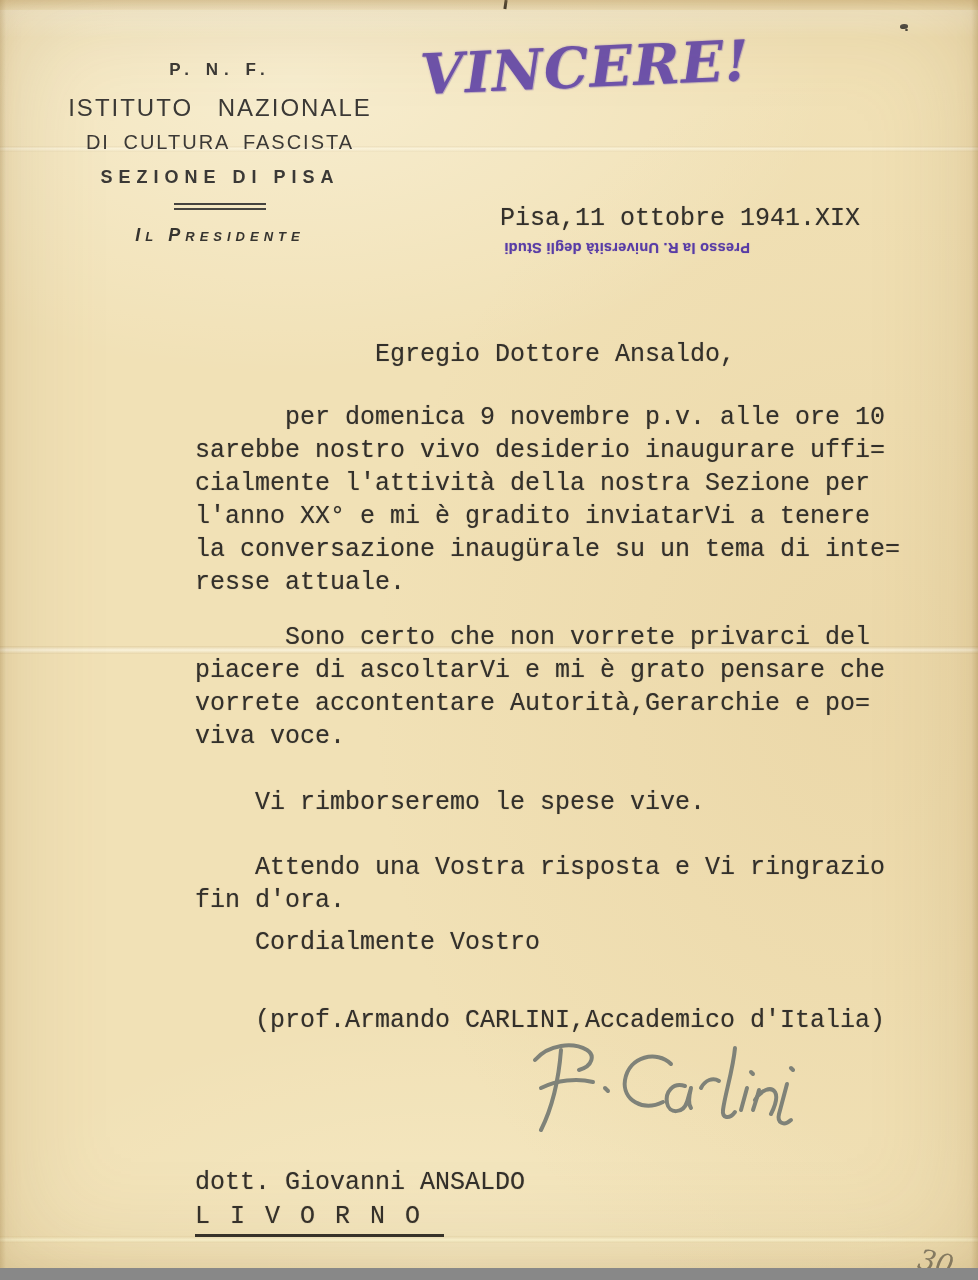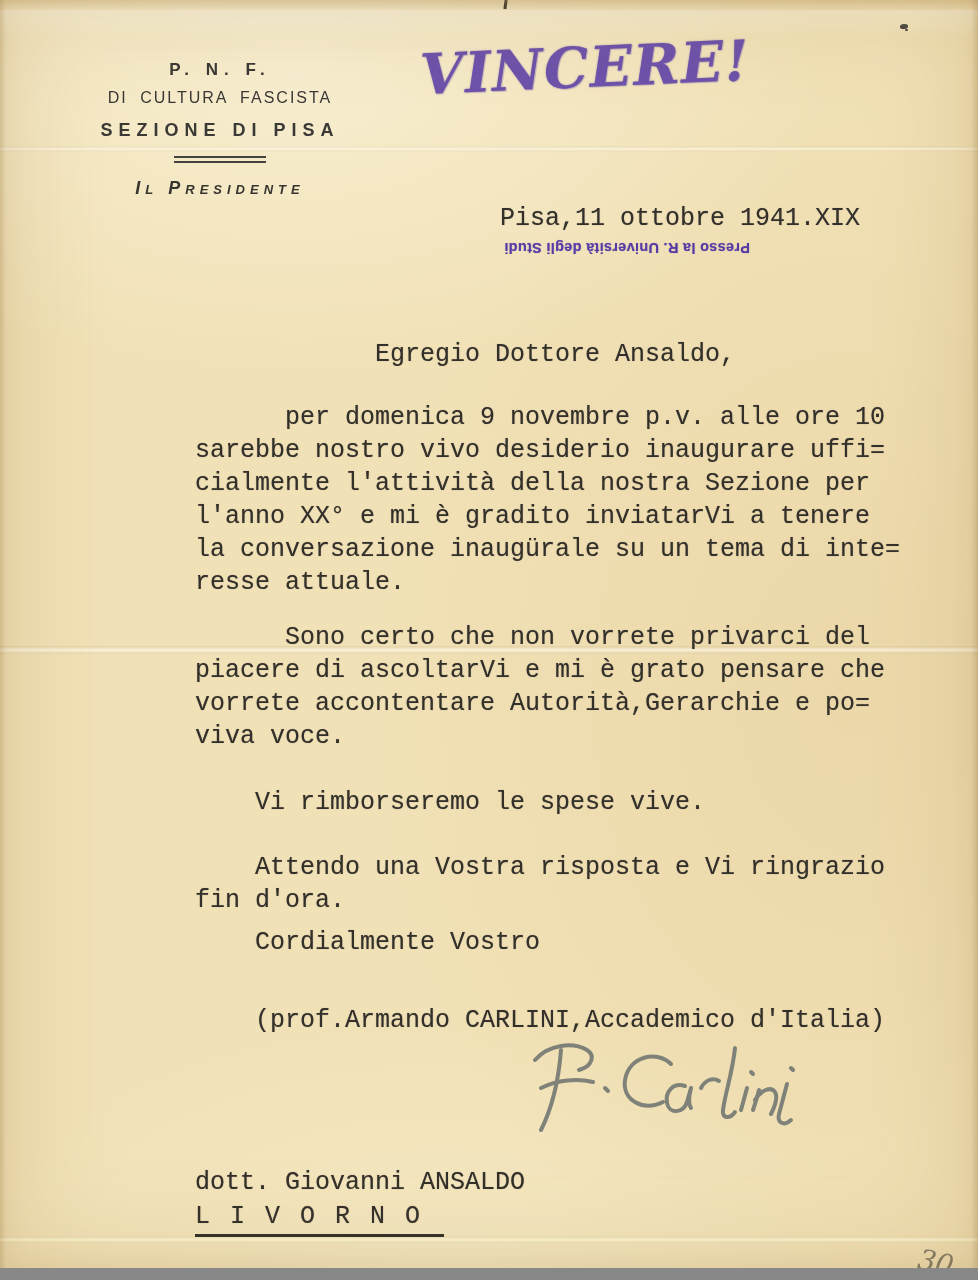--- a/index.html
+++ b/index.html
@@ -26,21 +26,21 @@
   .edge-right{right:0;top:0;bottom:0;width:7px;background:linear-gradient(270deg,rgba(130,95,35,0.20),rgba(130,95,35,0));}
   .fold{position:absolute;left:0;right:0;z-index:1;pointer-events:none;}
   .fold-1{top:146px;height:6px;background:linear-gradient(180deg,rgba(150,115,55,0.10),rgba(255,252,235,0.55) 45%,rgba(150,115,55,0.07));}
   .fold-2{top:646px;height:8px;background:linear-gradient(180deg,rgba(150,115,55,0.14),rgba(255,252,238,0.65) 50%,rgba(150,115,55,0.10));}
   .fold-3{top:1236px;height:7px;background:linear-gradient(180deg,rgba(170,135,60,0.10),rgba(255,250,215,0.85) 55%,rgba(170,135,60,0.08));}
 
   
   .letterhead{position:absolute;left:30px;top:60px;width:380px;text-align:center;color:#3b3936;z-index:2;}
   .lh-pnf{font-size:17px;font-weight:bold;letter-spacing:6px;}
   .lh-inst1{font-size:24px;letter-spacing:2px;word-spacing:16px;margin-top:14px;}
-  .lh-inst2{font-size:16px;letter-spacing:2px;word-spacing:6px;margin-top:9px;}
+  .lh-inst2{font-size:20px;letter-spacing:2px;word-spacing:6px;margin-top:9px;}
   .lh-sez{font-size:18px;font-weight:bold;letter-spacing:6px;margin-top:13px;}
   .lh-divider{width:92px;height:3px;margin:15px auto 0;border-top:2px solid #45433f;border-bottom:2px solid #45433f;}
   .lh-role{font-style:italic;font-weight:bold;font-variant:small-caps;font-size:18px;letter-spacing:5px;margin-top:15px;color:#36342f;}
 
   
   .motto-stamp{
     position:absolute;left:420px;top:34px;z-index:3;
     font-family:"DejaVu Serif","Liberation Serif",serif;
     font-style:italic;font-weight:bold;font-size:56px;letter-spacing:1px;
     color:#6d52ab;transform:rotate(-2.5deg);
@@ -97,20 +97,21 @@
   <div class="edge edge-top"></div>
   <div class="edge edge-light"></div>
   <div class="edge edge-left"></div>
   <div class="edge edge-right"></div>
   <div class="fold fold-1"></div>
   <div class="fold fold-2"></div>
   <div class="fold fold-3"></div>
 
   <div class="letterhead">
     <div class="lh-pnf">P. N. F.</div>
+    <div class="lh-inst1">ISTITUTO NAZIONALE</div>
     <div class="lh-inst2">DI CULTURA FASCISTA</div>
     <div class="lh-sez">SEZIONE DI PISA</div>
     <div class="lh-divider"></div>
     <div class="lh-role">Il Presidente</div>
   </div>
 
   <div class="motto-stamp">VINCERE!</div>
 
   <div class="typed dateline">Pisa,11 ottobre 1941.XIX</div>
 

